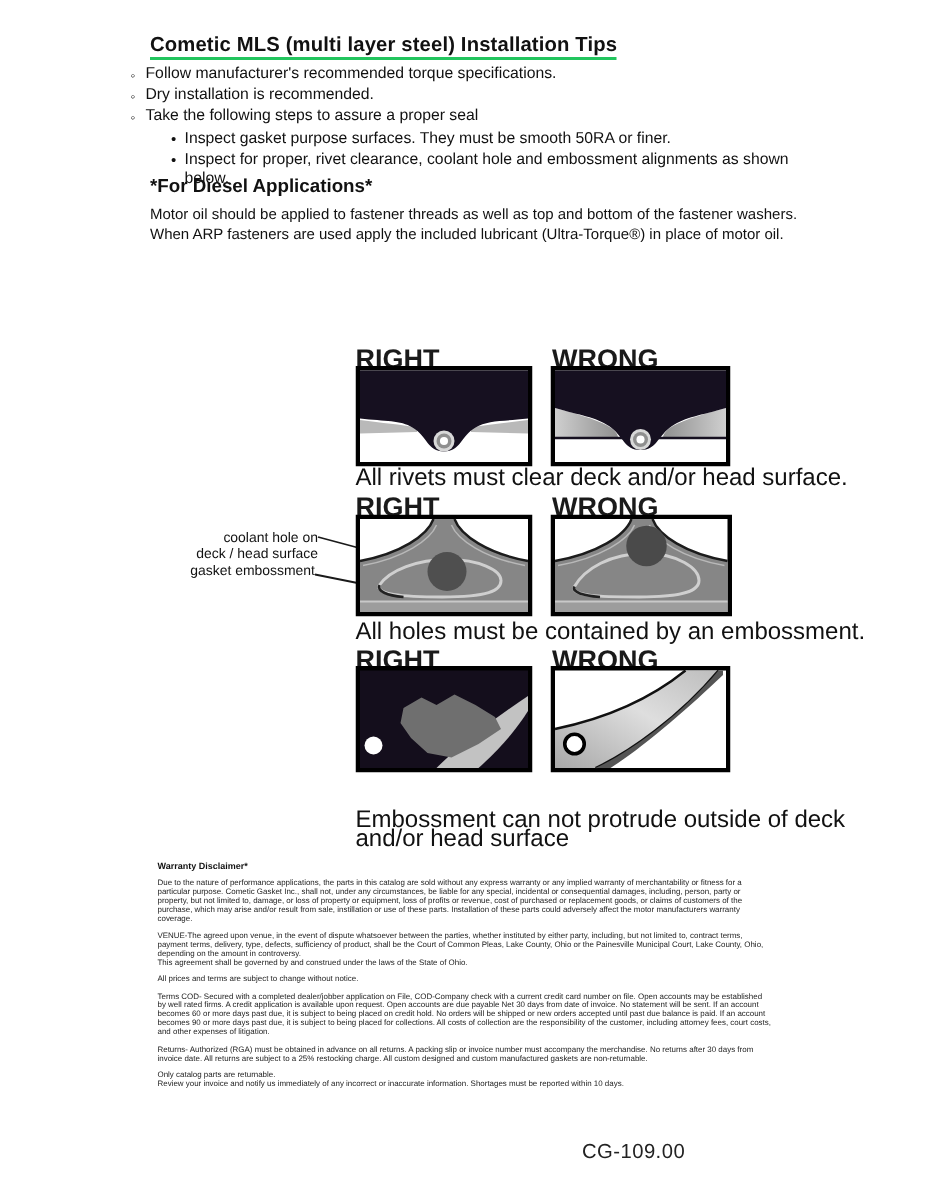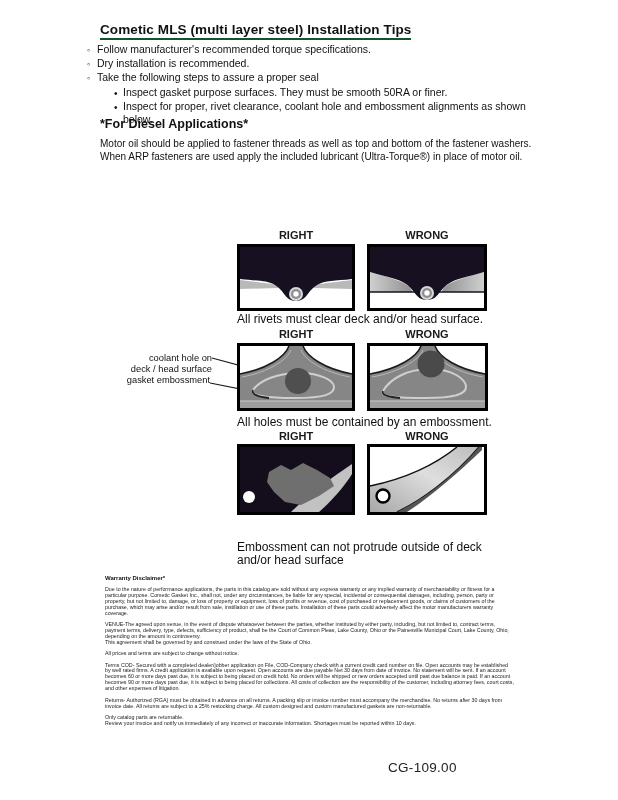--- a/index.html
+++ b/index.html
@@ -1,36 +1,36 @@
 <!DOCTYPE html>
 <html><head>
 <meta charset="utf-8">
 <style>
   * { margin:0; padding:0; box-sizing:border-box; }
   html,body { background:#ffffff; }
   body { font-family:"Liberation Sans", sans-serif; color:#111; }
   .page { position:relative; width:618px; height:800px; background:#fff; overflow:hidden; }
 
   .title { position:absolute; left:100px; top:22px; font-size:13.5px; font-weight:bold;
-           letter-spacing:.1px; border-bottom:2px solid #14532d; padding-bottom:1px; }
+           letter-spacing:.1px; border-bottom:2px solid #22c55e; padding-bottom:1px; }
 
   .bullets { position:absolute; left:87px; top:43px; font-size:10.5px; line-height:13.2px; width:470px; }
   .b-row { display:flex; }
   .b-marker { width:10px; flex:0 0 10px; font-size:9px; padding-top:1px; }
   .b-sub { padding-left:27px; }
   .b-sub .b-marker { width:9px; flex:0 0 9px; font-size:10px; }
 
   .diesel-head { position:absolute; left:100px; top:117px; font-size:12.5px; font-weight:bold; }
   .para { position:absolute; left:100px; font-size:10px; line-height:13px; white-space:pre-line; width:440px; }
   .p1 { top:137px; } .p2 { top:170px; } .p-note { top:215px; }
 
-  .fig-label { position:absolute; width:118px; text-align:center; font-size:11px; font-weight:bold; color:#1a1a1a; }
+  .fig-label { position:absolute; width:118px; font-size:18px; font-weight:bold; color:#1a1a1a; }
   .fig-box { position:absolute; }
   .fig-box svg { display:block; }
-  .caption { position:absolute; left:237px; font-size:12px; line-height:12.5px; white-space:pre-line; color:#111; }
+  .caption { position:absolute; left:237px; font-size:16px; line-height:12.5px; white-space:pre-line; color:#111; }
 
   .annot { position:absolute; font-size:9.3px; line-height:11px; text-align:right; width:100px; white-space:pre-line; }
   .annot1 { left:112px; top:353px; }
   .annot2 { left:110px; top:375px; }
   .pointer-svg { position:absolute; left:208px; top:352px; }
 
   .warranty { position:absolute; left:105px; top:575px; width:410px; }
   .w-head { font-size:6px; font-weight:bold; margin-bottom:6px; }
   .w-para { font-size:5.3px; line-height:5.9px; margin-bottom:5.5px; white-space:pre-line; color:#222; }
 

